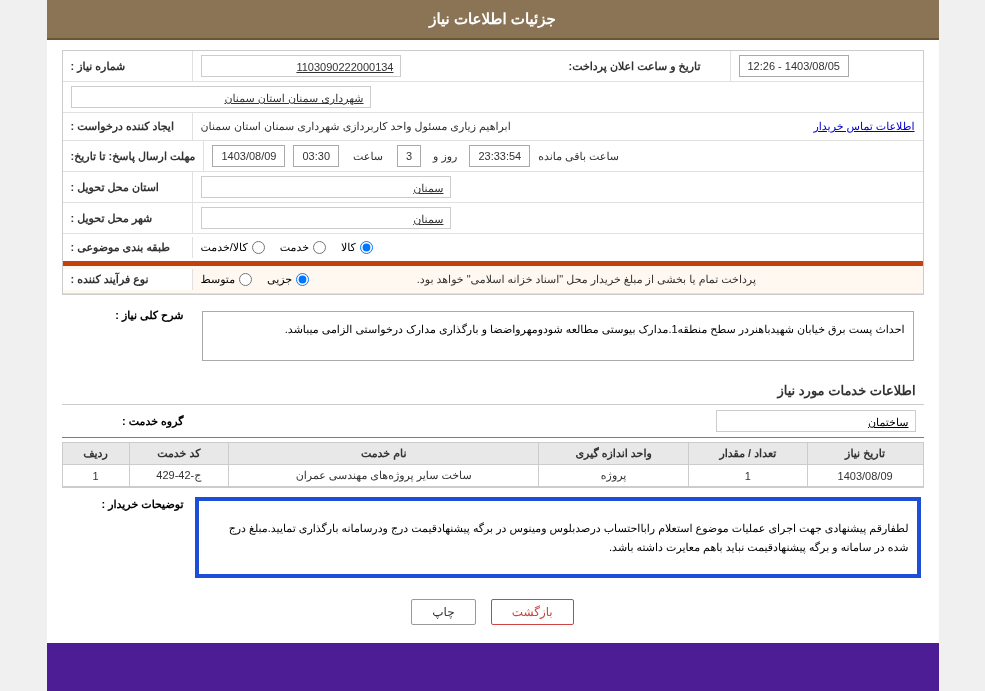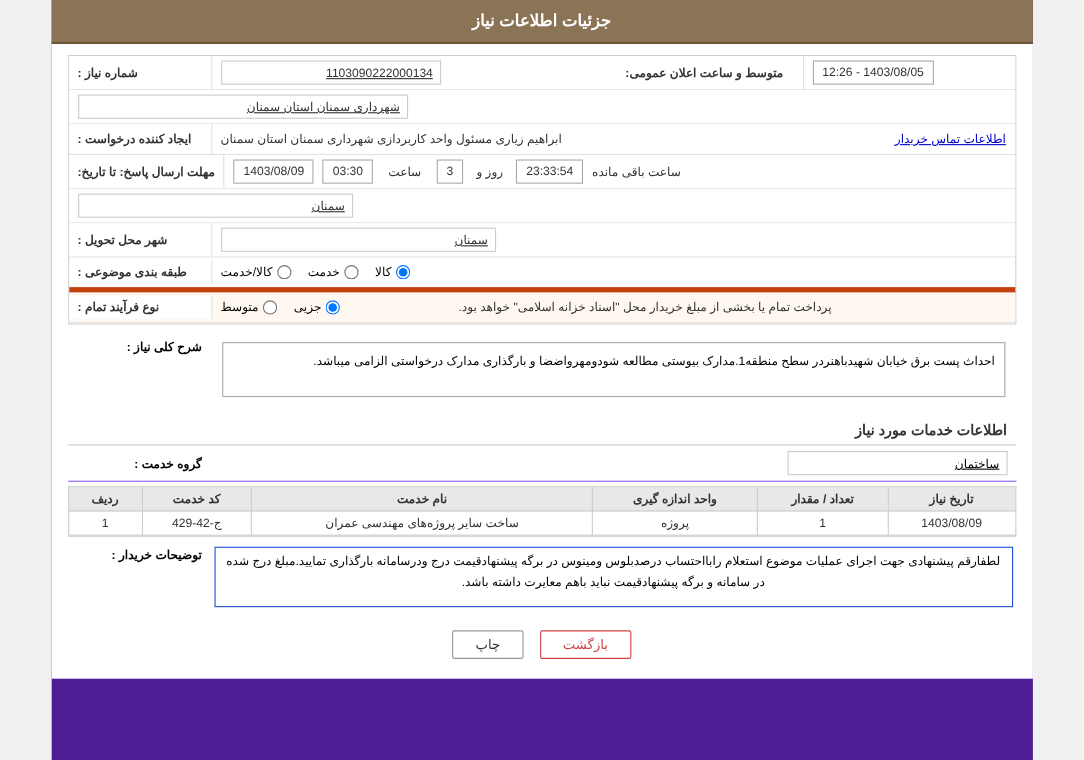--- a/index.html
+++ b/index.html
@@ -180,25 +180,25 @@
     }
     .buyer-desc-label {
       font-weight: bold;
       padding: 4px 8px;
       min-width: 130px;
       text-align: right;
       font-size: 11px;
     }
     .buyer-desc-text {
       flex: 1;
-      padding: 4px 8px;
+      padding: 18px 8px;
       font-size: 11px;
       line-height: 1.7;
-      text-align: center;
-      border: 1px solid #1d4ed8;
+      text-align: right;
+      border: 4px solid #1d4ed8;
       margin: 3px;
       min-height: 55px;
       background: #fff;
     }
     
     .btn-row {
       display: flex;
       justify-content: center;
       gap: 15px;
       padding: 12px 0 8px;
@@ -252,21 +252,21 @@
 
   <div class="main-content content-area">
 
     <div class="info-section">
 
       <div class="info-row">
         <div class="label-cell">شماره نیاز :</div>
         <div class="value-cell" style="flex:2">
           <span class="input-like">1103090222000134</span>
         </div>
-        <div class="label-cell" style="min-width:170px;">متوسط و ساعت اعلان عمومی:</div>
+        <div class="label-cell" style="min-width:170px;">تاریخ و ساعت اعلان پرداخت:</div>
         <div class="value-cell" style="min-width:160px;">
           <span class="box-value">1403/08/05 - 12:26</span>
         </div>
       </div>
 
       <div class="info-row">
         <div class="value-cell" style="flex:1">
           <span class="input-like" style="min-width:300px;">شهرداری سمنان استان سمنان</span>
         </div>
       </div>
@@ -286,20 +286,21 @@
           <span class="box-value">23:33:54</span>
           <span style="margin: 0 4px;">روز و</span>
           <span class="box-value">3</span>
           <span style="margin:0 6px;">ساعت</span>
           <span class="box-value">03:30</span>
           <span class="box-value">1403/08/09</span>
         </div>
       </div>
 
       <div class="info-row">
+        <div class="label-cell">استان محل تحویل :</div>
         <div class="value-cell" style="flex:1">
           <span class="input-like" style="min-width:250px;">سمنان</span>
         </div>
       </div>
 
       <div class="info-row">
         <div class="label-cell">شهر محل تحویل :</div>
         <div class="value-cell" style="flex:1">
           <span class="input-like" style="min-width:250px;">سمنان</span>
         </div>
@@ -317,21 +318,21 @@
               <span>خدمت</span>
           </label>
           <label class="radio-option">
             <input type="radio" name="category" checked="" style=""> 
               <span>کالا</span>
           </label>
         </div>
       </div>
 
       <div class="process-row">
-        <div class="label-cell">نوع فرآیند تمام :</div>
+        <div class="label-cell">نوع فرآیند کننده :</div>
         <div class="radio-options" style="flex:0.4;">
           <label class="radio-option">
             <input type="radio" name="process" style=""> 
               <span>متوسط</span>
           </label>
           <label class="radio-option">
             <input type="radio" name="process" checked="" style=""> 
               <span>جزیی</span>
           </label>
         </div>

